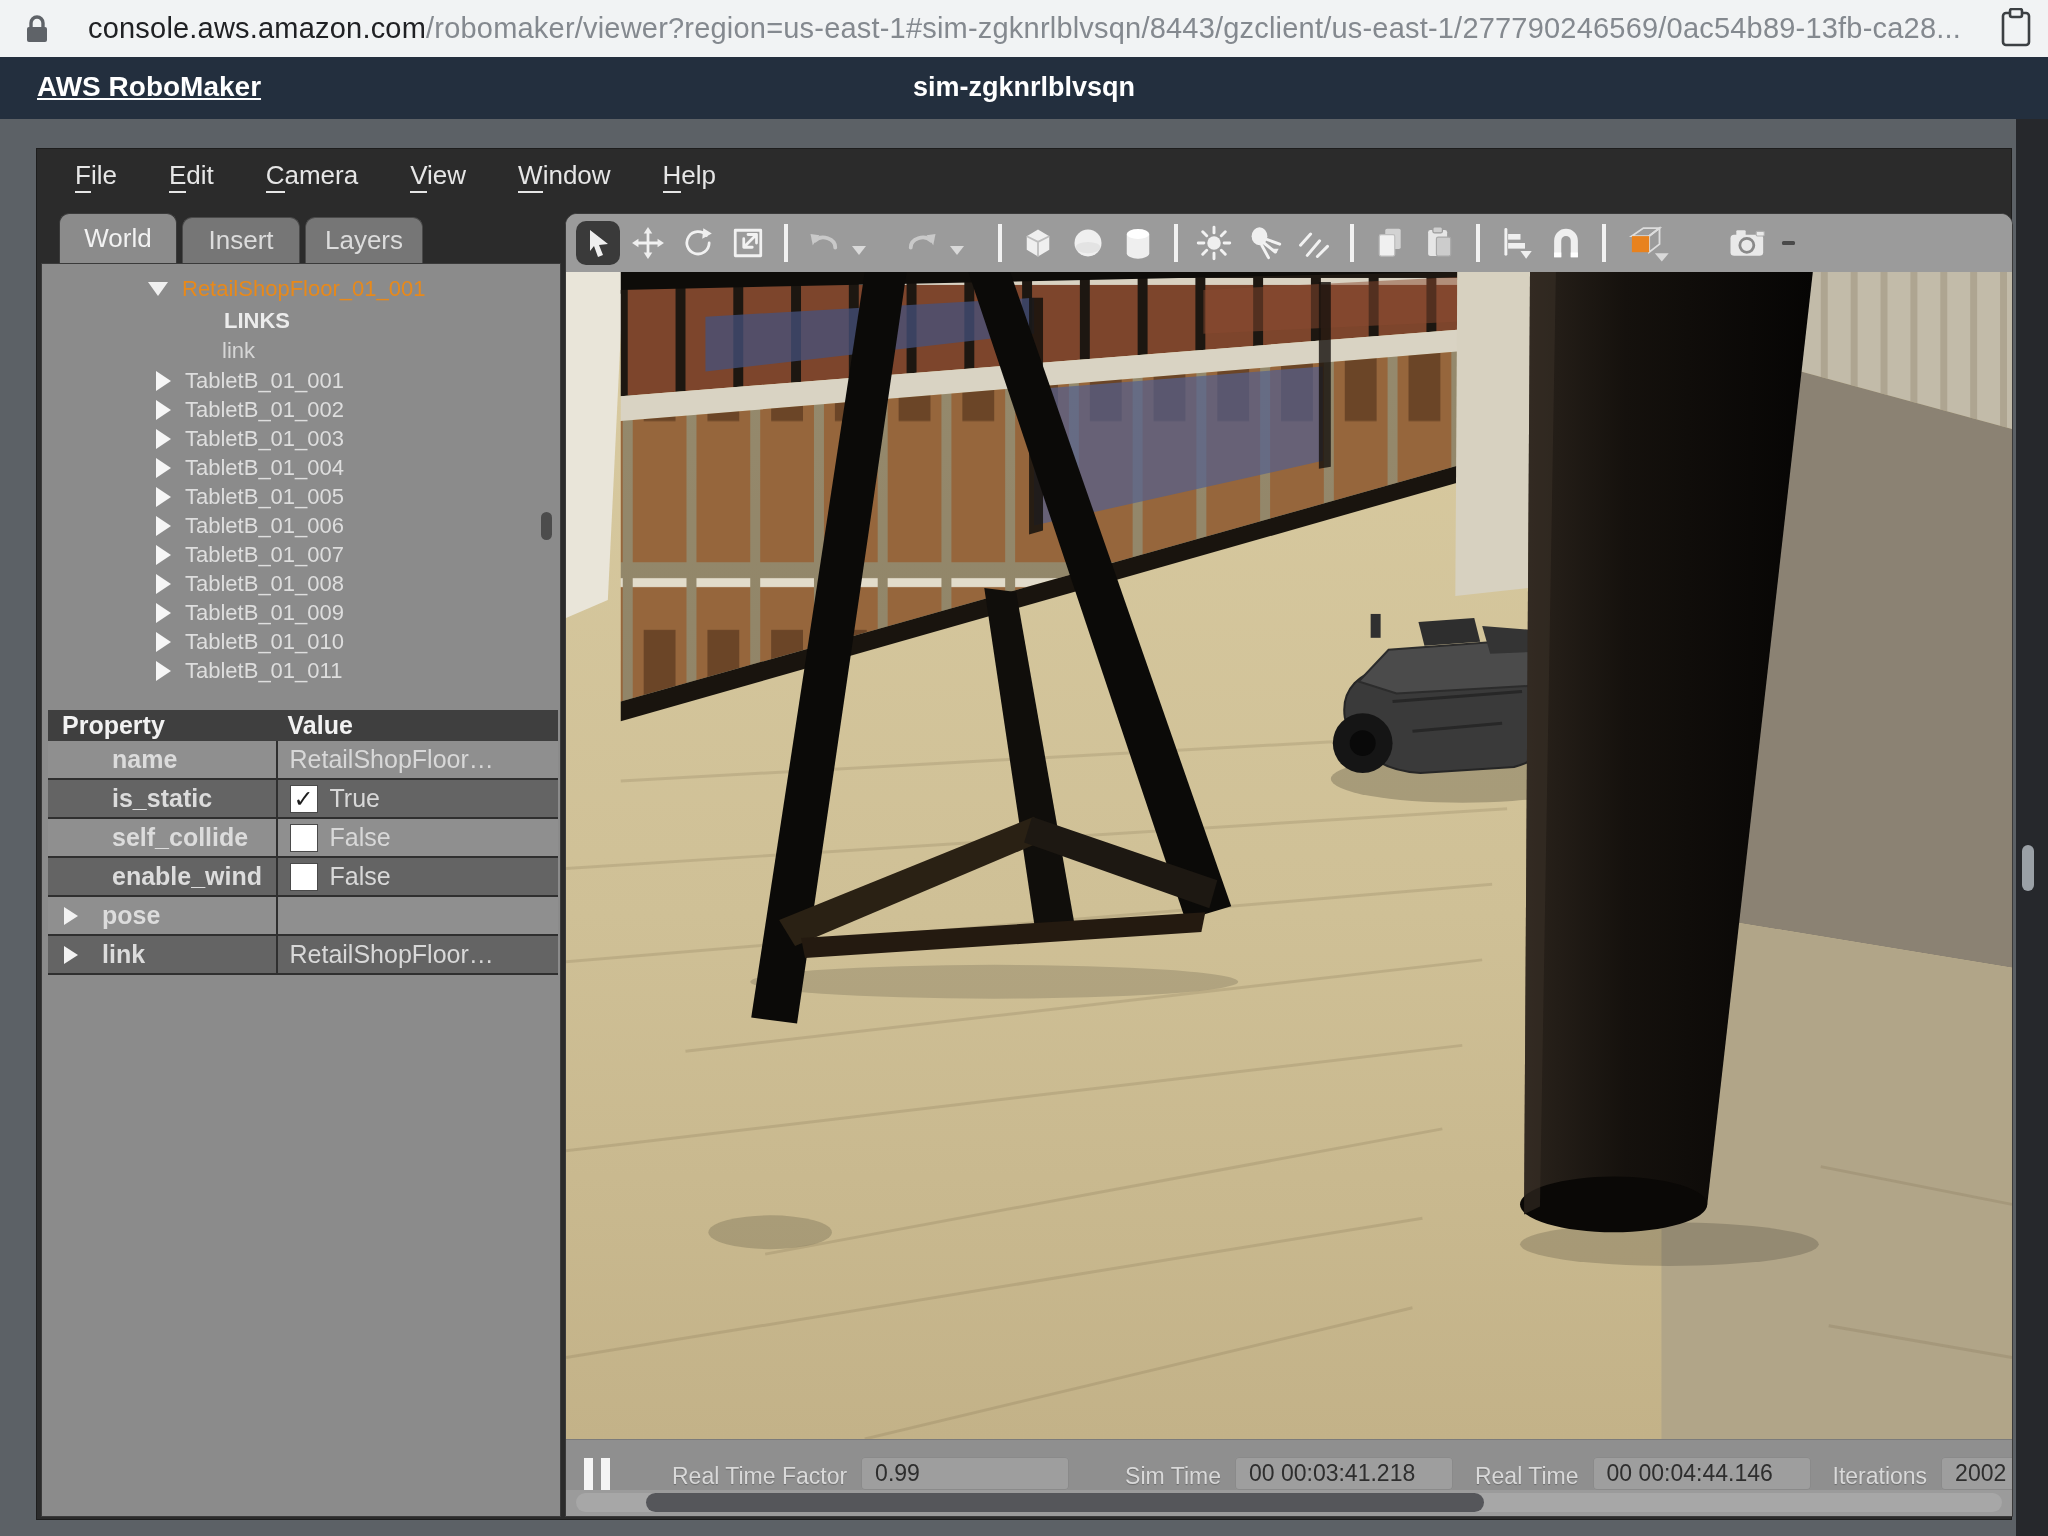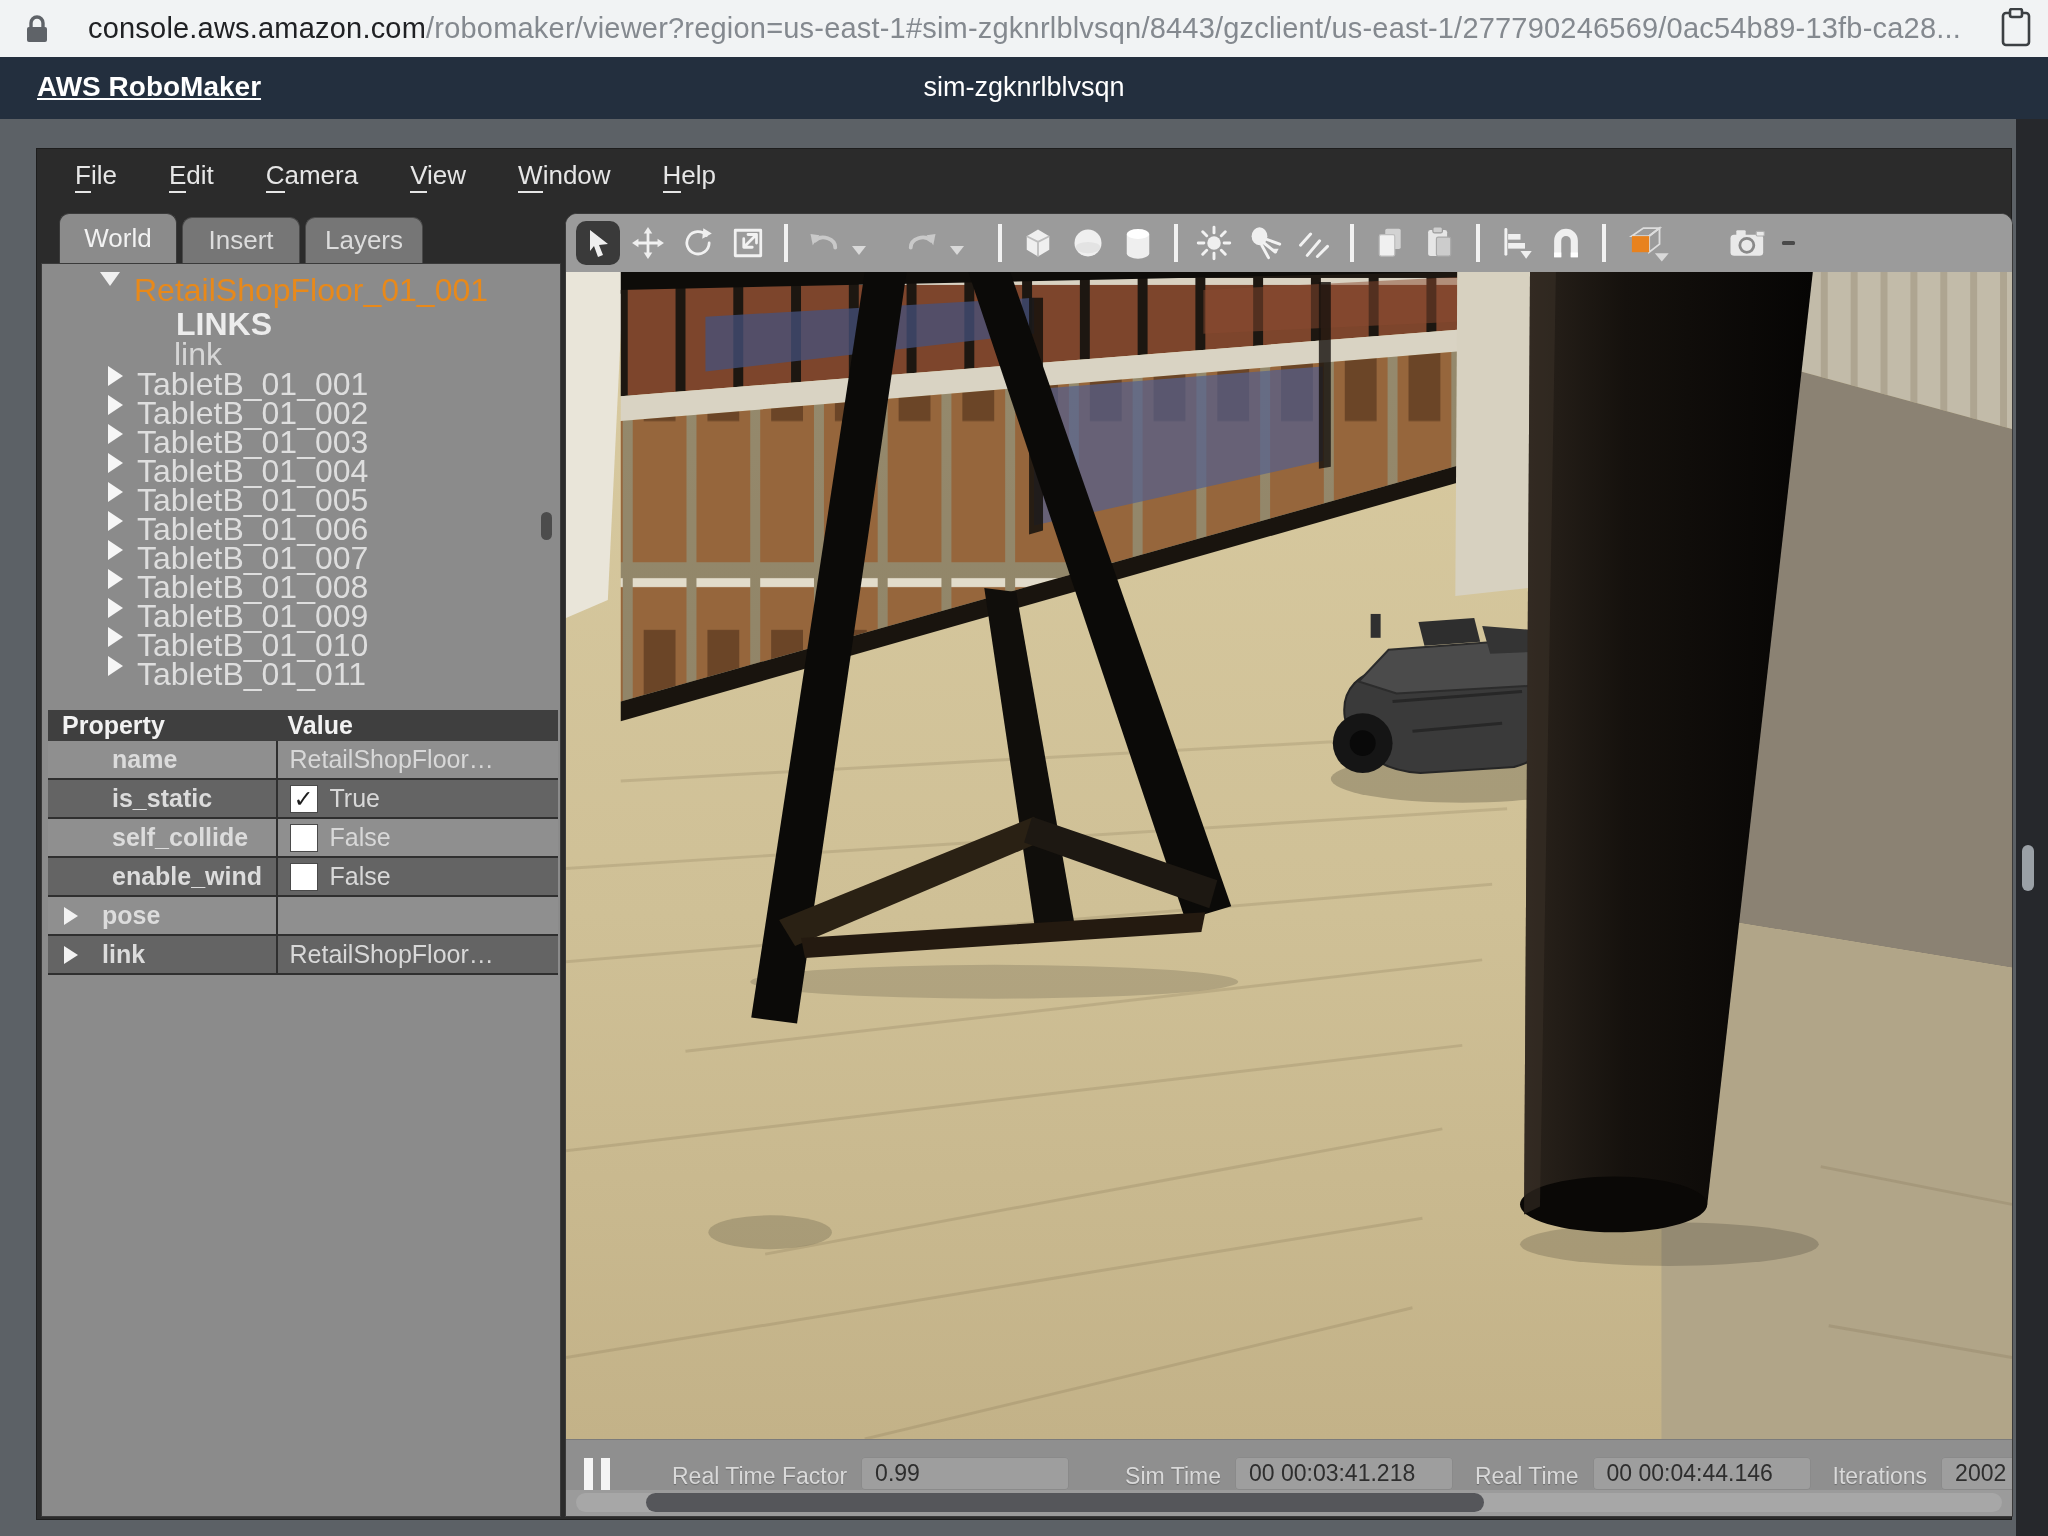--- a/index.html
+++ b/index.html
@@ -12,41 +12,41 @@
   .browser-bar{position:absolute;left:0;top:0;width:2048px;height:57px;background:#f1f3f4;
     display:flex;align-items:center;border-bottom:1px solid #dadce0;}
   .lock-icon{margin-left:26px;width:22px;height:28px;flex:0 0 auto;}
   .url-text{margin-left:40px;font-size:29px;letter-spacing:.2px;white-space:nowrap;overflow:hidden;}
   .url-host{color:#202124;}
   .url-rest{color:#84898f;}
   .clipboard-icon{position:absolute;right:14px;top:8px;width:34px;height:40px;}
   
   .app-header{position:absolute;left:0;top:57px;width:2048px;height:62px;background:#232f3e;color:#fff;}
   .brand{position:absolute;left:37px;top:14px;font-size:28px;font-weight:bold;text-decoration:underline;}
-  .sim-title{position:absolute;left:0;right:0;top:15px;text-align:center;font-size:27px;}
+  .sim-title{position:absolute;left:0;right:0;top:15px;text-align:center;font-size:27px;font-weight:bold;}
   
   .page-frame{position:absolute;left:0;top:119px;width:2048px;height:1417px;background:#5c6166;}
   .right-strip{position:absolute;left:2016px;top:119px;width:32px;height:1417px;background:#26282c;}
   .right-strip .vthumb{position:absolute;left:6px;top:726px;width:12px;height:46px;background:#9aa0a6;border-radius:6px;}
   
   .gz{position:absolute;left:36px;top:148px;width:1976px;height:1372px;background:#2b2b2b;border:1px solid #1d1d1d;box-sizing:border-box;}
   .menubar{height:52px;display:flex;align-items:center;padding-left:12px;background:#2b2b2b;}
   .menu-item{color:#e6e6e6;font-size:26px;padding:6px 26px;cursor:default;}
   .menu-item .u{border-bottom:2px solid #e6e6e6;padding-bottom:1px;}
   
   .sidebar{position:absolute;left:4px;top:64px;width:520px;bottom:2px;}
   .tab-row{height:50px;display:flex;align-items:flex-end;padding-left:18px;gap:5px;}
   .tab{height:46px;min-width:118px;display:flex;align-items:center;justify-content:center;
        font-size:26px;color:#dcdcdc;background:#767676;border:1px solid #4a4a4a;border-bottom:none;
        border-radius:10px 10px 0 0;box-sizing:border-box;padding:0 18px;}
   .tab.active{background:#8b8b8b;color:#f2f2f2;height:50px;z-index:2;border-color:#3a3a3a;}
   .panel-body{position:absolute;left:0;top:50px;right:0;bottom:0;background:#8b8b8b;border:1px solid #3a3a3a;box-sizing:border-box;}
   
   .tree{position:relative;height:432px;overflow:hidden;padding-top:8px;}
-  .tree-row{height:29px;display:flex;align-items:flex-start;color:#dedede;font-size:32px;white-space:nowrap;}
+  .tree-row{height:29px;display:flex;align-items:center;color:#dedede;font-size:22px;white-space:nowrap;margin-left:48px;}
   .tree-row.root{height:34px;color:#e8891a;}
   .caret-down{width:0;height:0;border-top:14px solid #f0f0f0;border-left:10px solid transparent;border-right:10px solid transparent;margin-left:58px;margin-right:14px;}
   .caret-right{width:0;height:0;border-left:15px solid #f6f6f6;border-top:10px solid transparent;border-bottom:10px solid transparent;margin-left:66px;margin-right:14px;}
   .tree-row.links{font-weight:bold;color:#ececec;padding-left:134px;height:30px;}
   .tree-row.linkitem{color:#d6d6d6;padding-left:132px;height:30px;}
   .tree-scroll-thumb{position:absolute;right:8px;top:248px;width:11px;height:28px;background:#4c4c4c;border-radius:6px;}
   
   .prop-table{position:absolute;left:6px;right:2px;top:446px;}
   .prop-header{display:flex;height:31px;background:#3f3f3f;color:#f2f2f2;font-weight:bold;font-size:25px;align-items:center;}
   .prop-header .c1{width:45%;padding-left:14px;box-sizing:border-box;}

